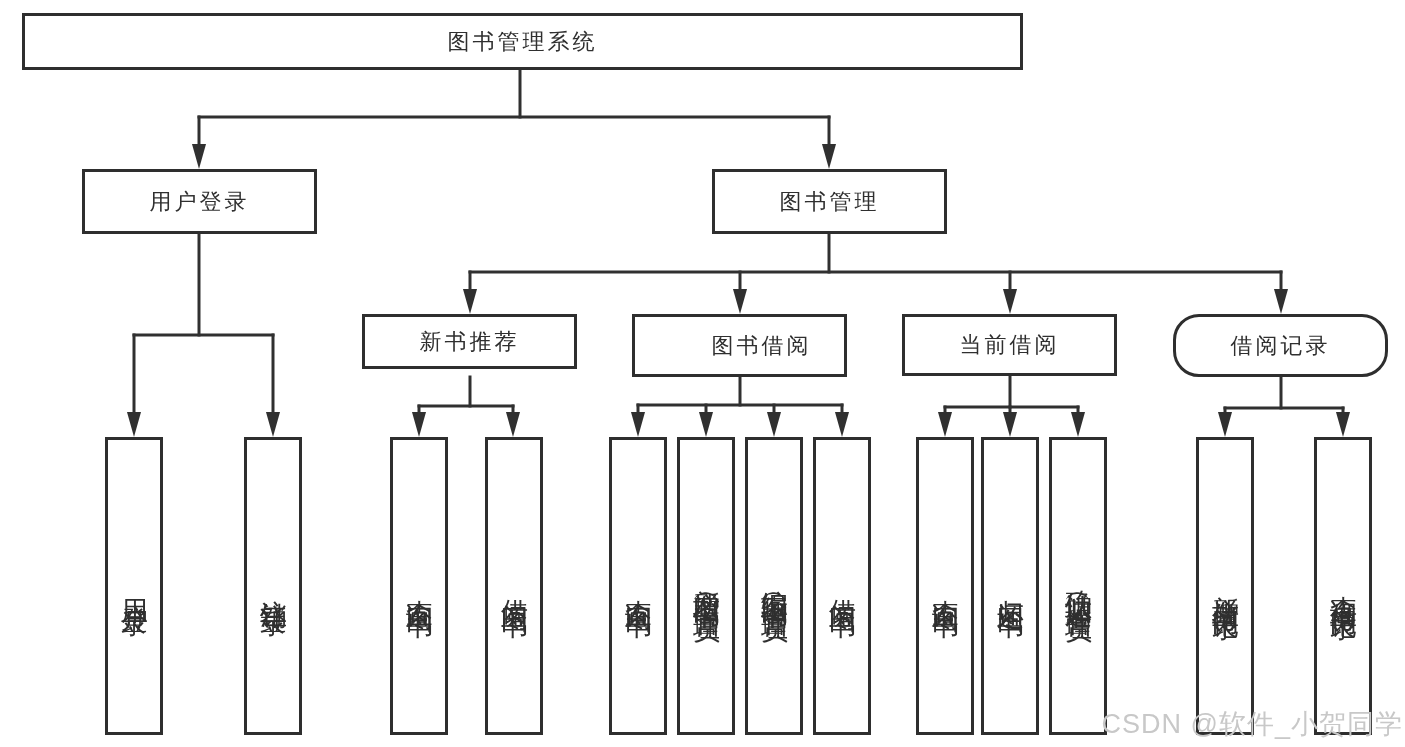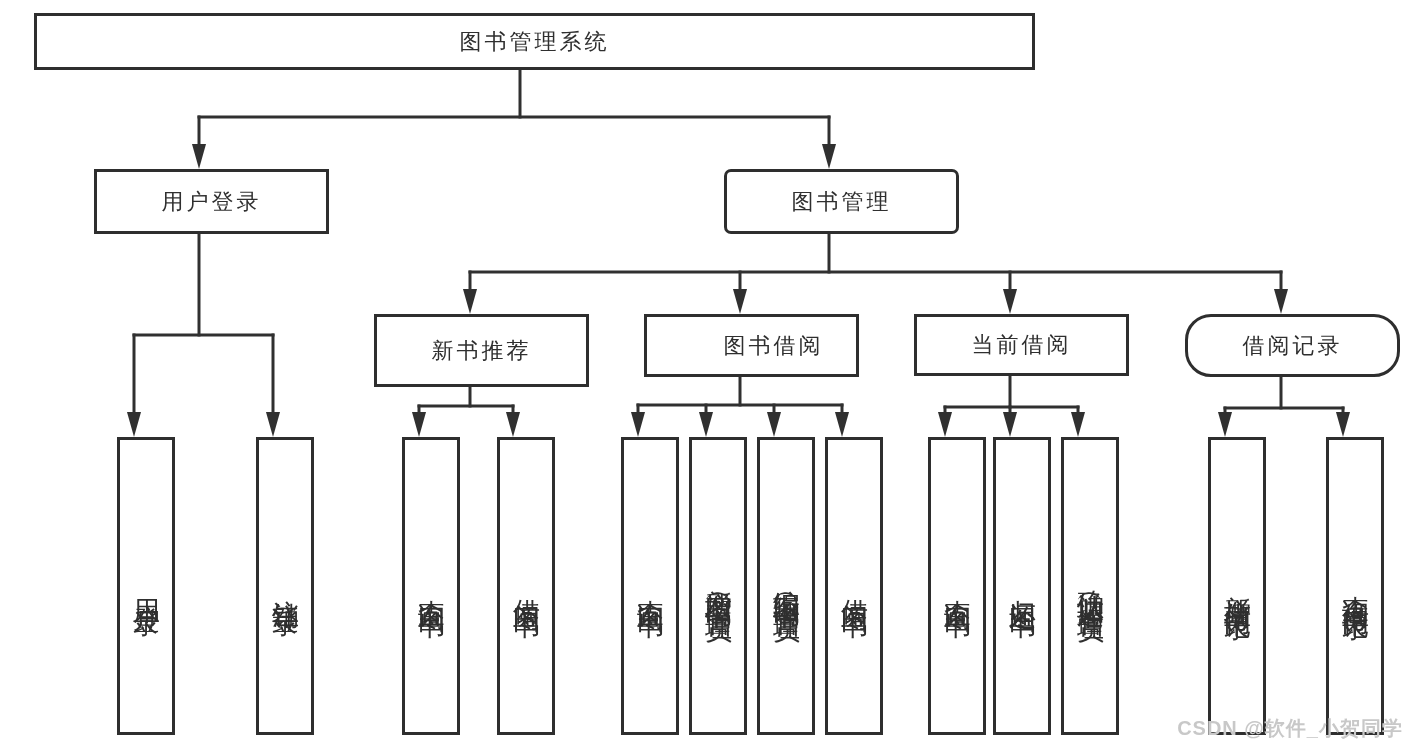--- a/index.html
+++ b/index.html
@@ -15,43 +15,43 @@
     background:var(--background);
     font-family:"Liberation Sans","DejaVu Sans",sans-serif;
     color:var(--text);
   }
   .edges{position:absolute;left:0;top:0;width:1405px;height:747px;color:var(--line);}
   .edges line{stroke:currentColor;stroke-width:3;stroke-linecap:square;}
   .edges polygon{fill:currentColor;stroke:none;}
   .box{
     position:absolute;box-sizing:border-box;background:var(--background);
     border:3px solid var(--box_border);
-    display:flex;align-items:center;justify-content:center;margin-left:12px;
+    display:flex;align-items:center;justify-content:center;
   }
   .hlabel{font-size:22px;letter-spacing:3px;white-space:nowrap;line-height:1;}
   .leaf .vlabel{
     writing-mode:vertical-rl;text-orientation:mixed;
     font-size:27px;letter-spacing:4px;line-height:1;white-space:nowrap;
   }
   
   .n-root   {left:22px;  top:13px;  width:1001px;height:57px;}
   .n-login  {left:82px;  top:169px; width:235px; height:65px;}
-  .n-mgmt   {left:712px; top:169px; width:235px; height:65px;border-radius:7px;}
-  .n-newbook{left:362px; top:314px; width:215px; height:73px;}
+  .n-mgmt   {left:712px; top:169px; width:235px; height:65px;}
+  .n-newbook{left:362px; top:314px; width:215px; height:55px;}
   .n-bborrow{left:632px; top:314px; width:215px; height:63px;padding-left:44px;}
   .n-current{left:902px; top:314px; width:215px; height:62px;}
   .n-records{left:1173px;top:314px; width:215px; height:63px;border-radius:26px;}
   .leaf{top:437px;width:58px;height:298px;}
   .l1 {left:105px;} .l2 {left:244px;} .l3 {left:390px;} .l4 {left:485px;}
   .l5 {left:609px;} .l6 {left:677px;} .l7 {left:745px;} .l8 {left:813px;}
   .l9 {left:916px;} .l10{left:981px;} .l11{left:1049px;}
   .l12{left:1196px;}.l13{left:1314px;}
   .watermark{
     position:absolute;right:2px;bottom:5px;z-index:10;
-    font-size:20px;letter-spacing:1px;color:var(--watermark);white-space:nowrap;font-weight:bold;
+    font-size:27px;letter-spacing:1px;color:var(--watermark);white-space:nowrap;
   }
 </style>
 </head>
 <body>
 
 <div class="canvas">
 
   <svg class="edges" viewBox="0 0 1405 747" aria-hidden="true">
     <g>
       <line x1="520" y1="69" x2="520" y2="117"></line>

